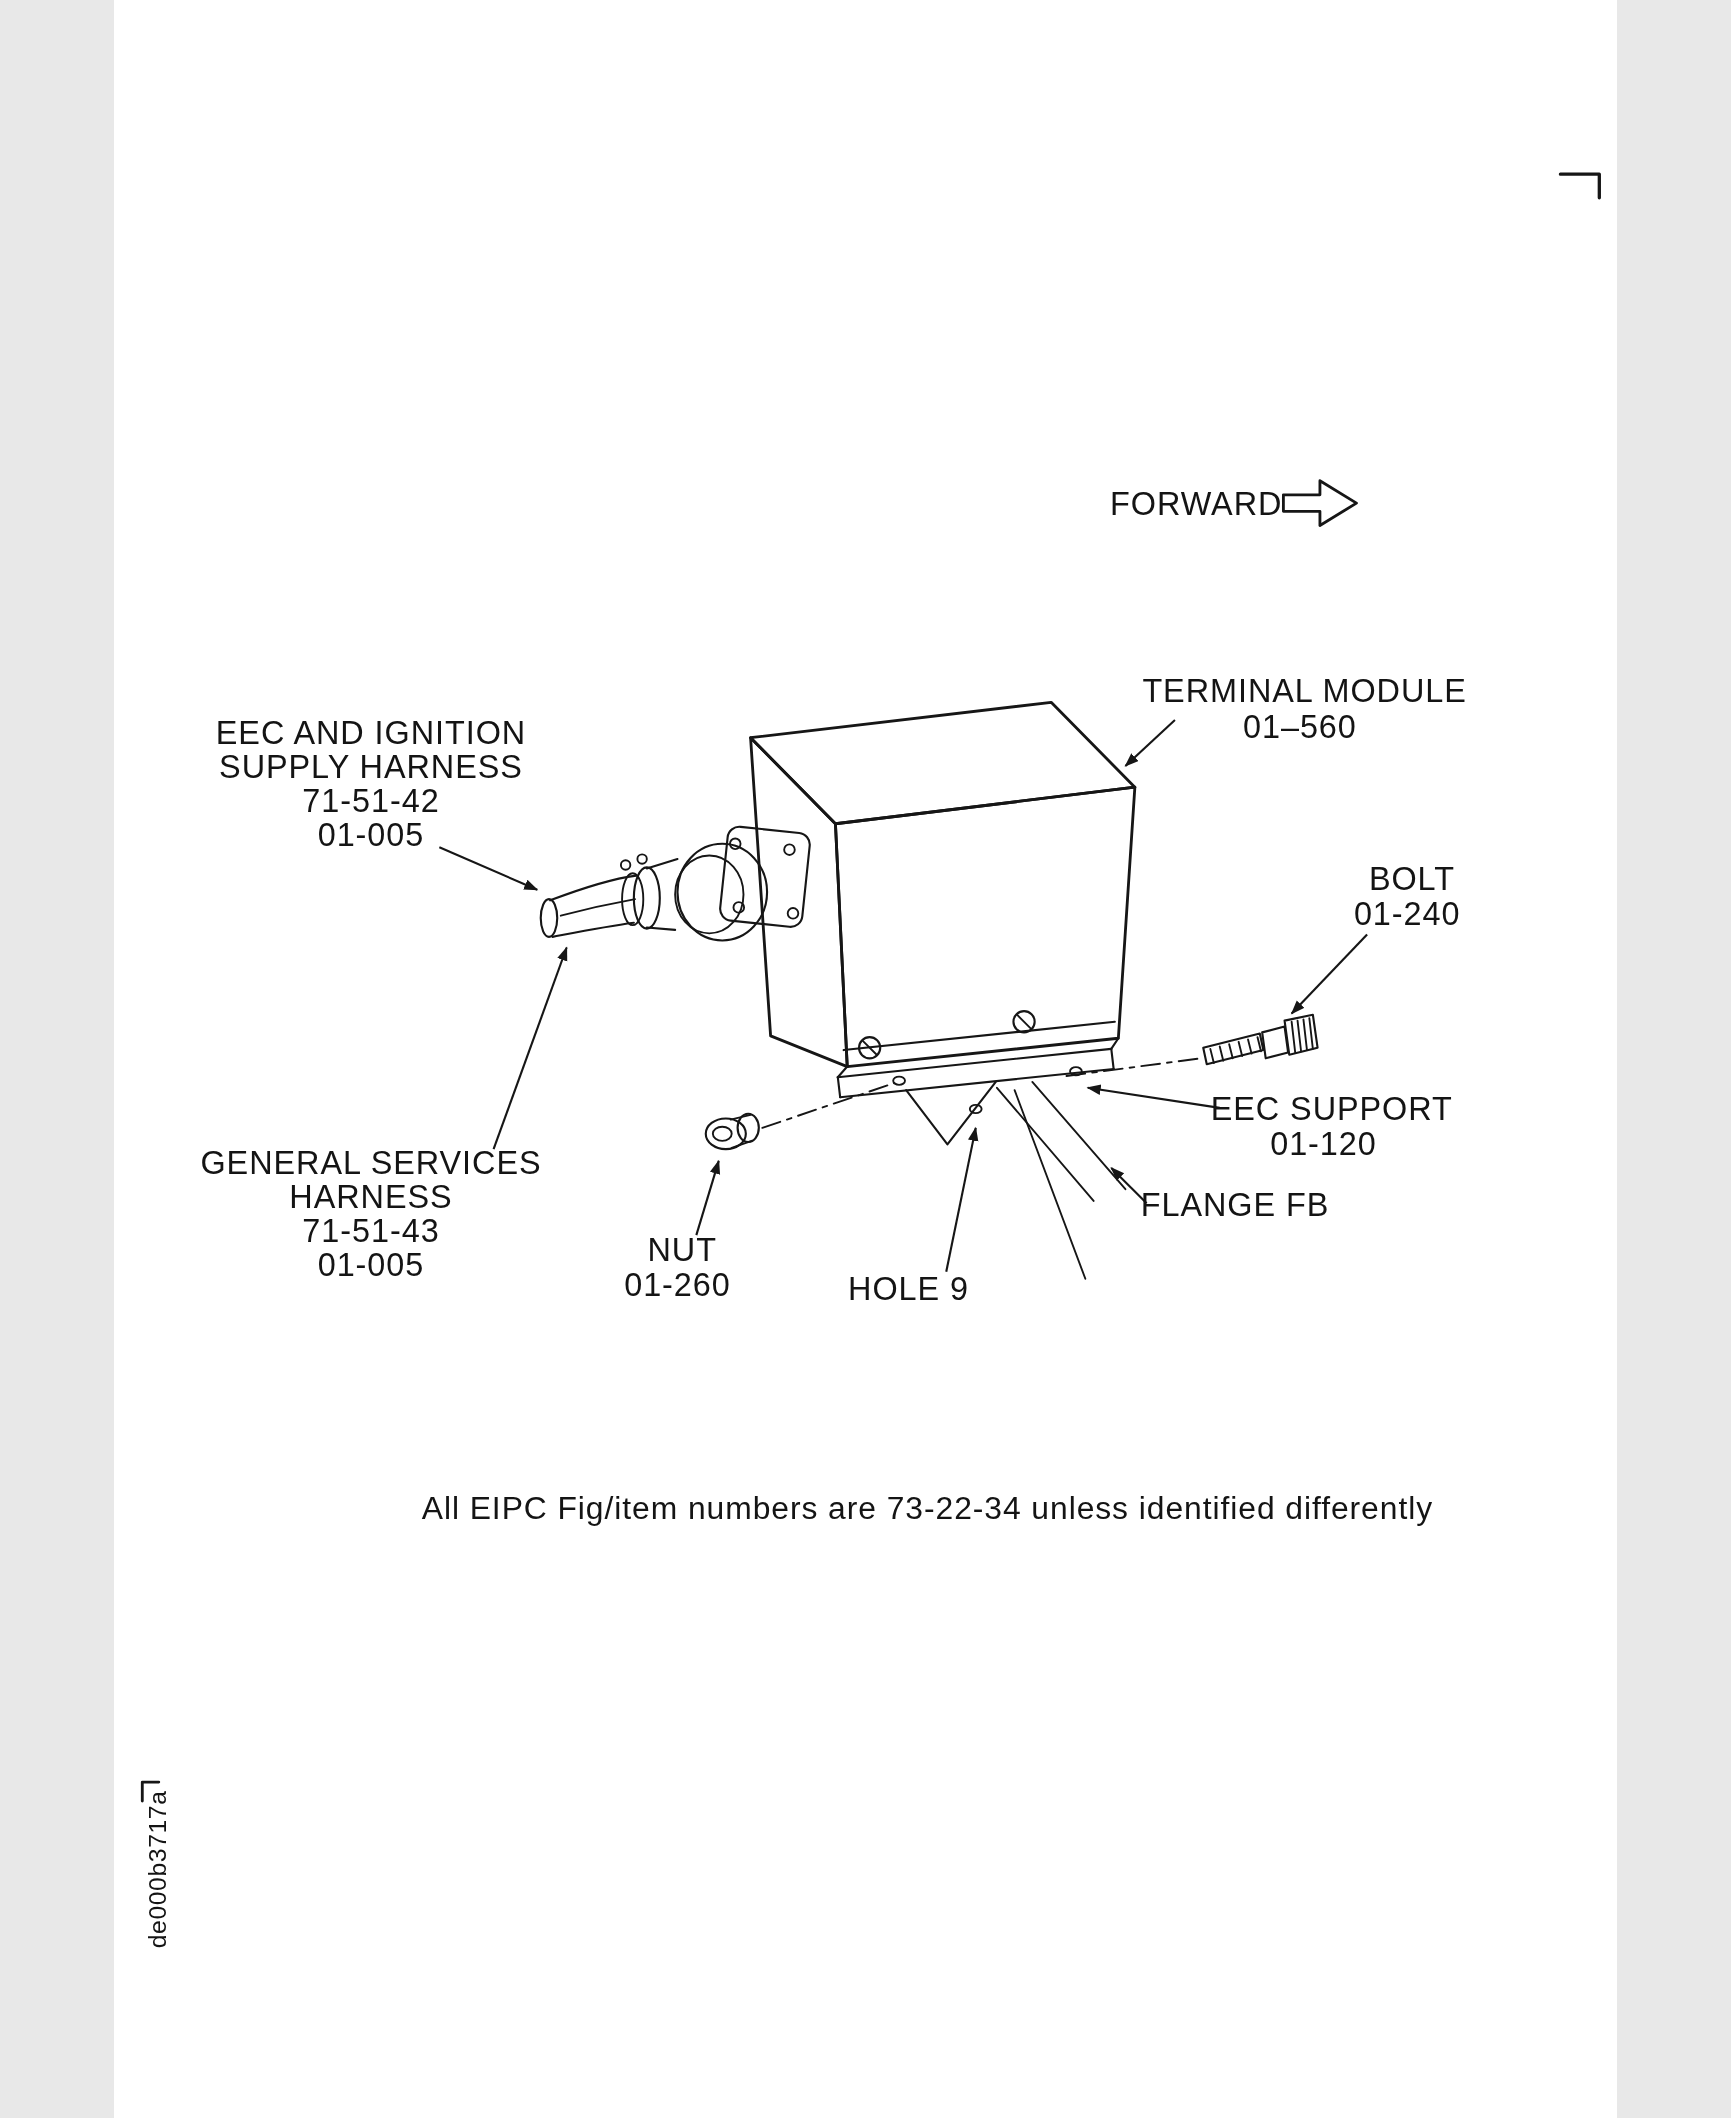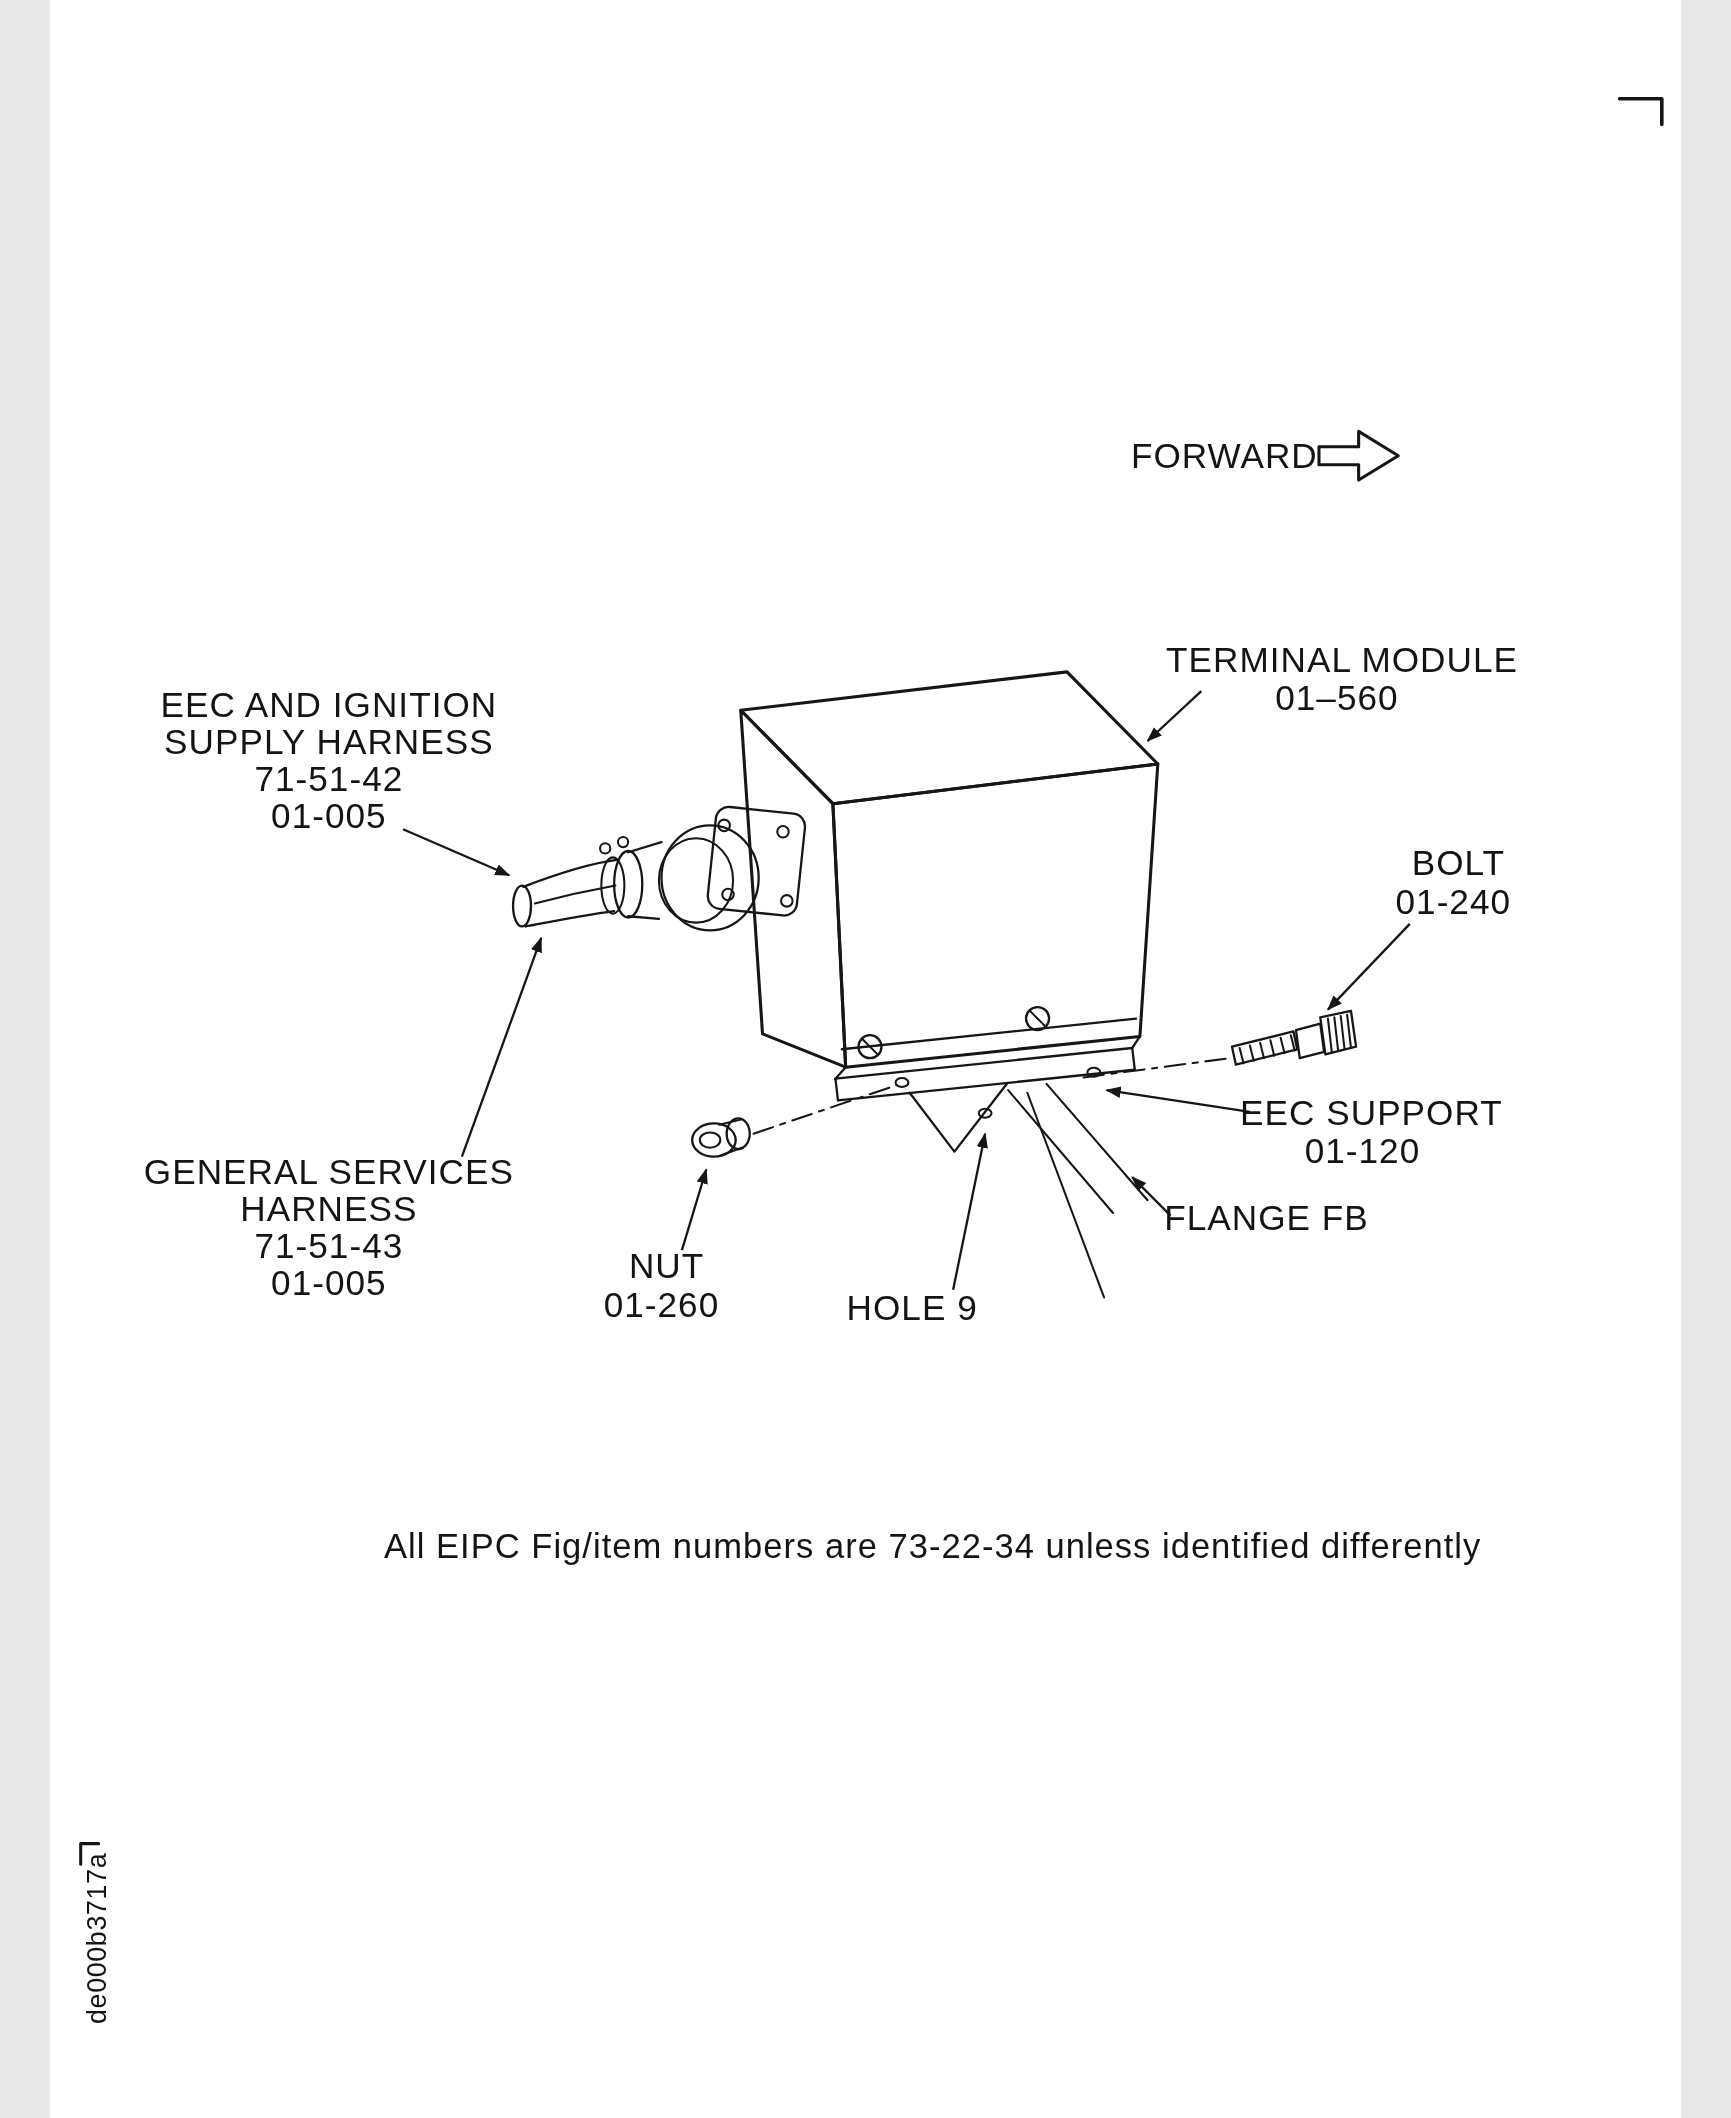--- a/index.html
+++ b/index.html
@@ -1,18 +1,18 @@
 <!DOCTYPE html>
 <html style="font-size:10.4px"><head>
 <meta charset="utf-8">
 <style>
   html,body { margin:0; padding:0; background:#e8e8e8; }
   .page {
     position:relative;
-    width:1631px; height:2119px;
+    width:1503px; height:2119px;
     background:#ffffff;
     margin:0 auto;
     overflow:hidden;
     font-family:"Liberation Sans", sans-serif;
   }
   svg { display:block; width:100%; height:100%; }
   .ink  { stroke:#161616; fill:none; stroke-linecap:round; stroke-linejoin:round; }
   .w28  { stroke-width:2.8; }
   .w24  { stroke-width:2.4; }
   .w18  { stroke-width:1.8; }

